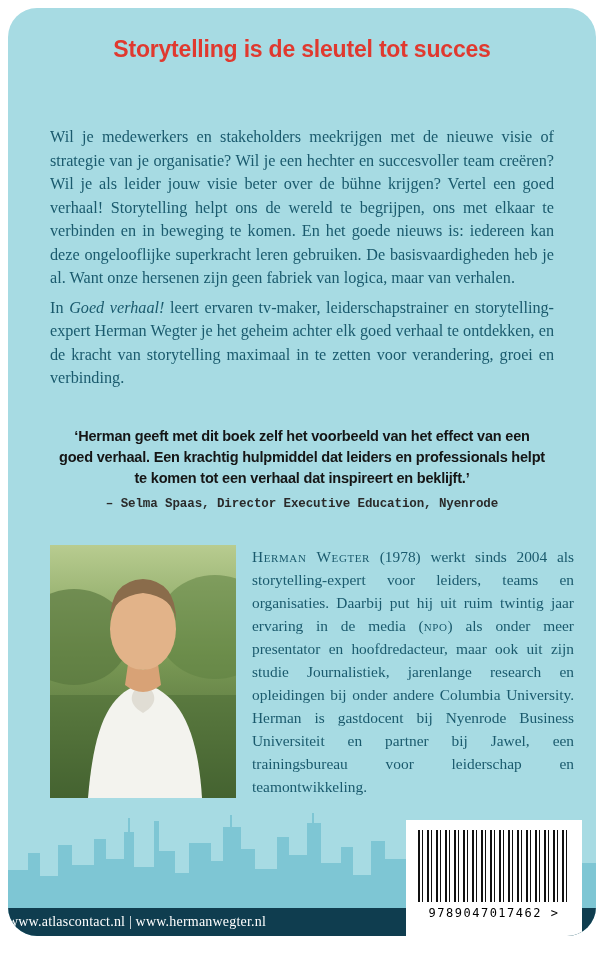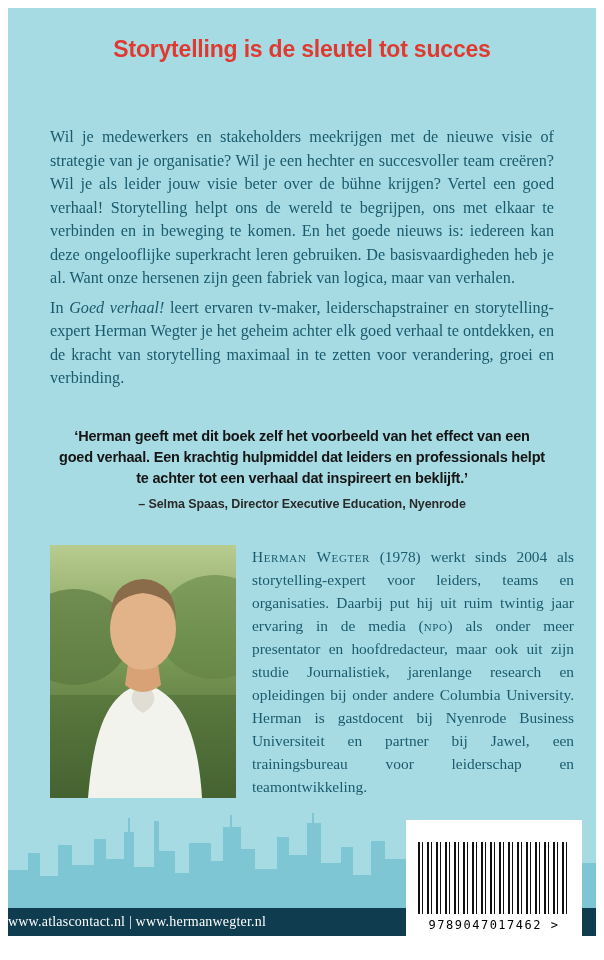--- a/index.html
+++ b/index.html
@@ -11,20 +11,21 @@
     background: #ffffff;
     overflow: hidden;
     font-family: "Liberation Serif", serif;
   }
   .cover {
     position: absolute;
     left: 8px; top: 8px;
     width: 588px; height: 928px;
     background: #a7dbe3;
     overflow: hidden;
+    border-radius: 29px;
   }
   .title {
     position: absolute;
     top: 26px; left: 0; right: 0;
     text-align: center;
     font-family: "Liberation Sans", sans-serif;
     font-weight: 700;
     font-size: 23px;
     line-height: 31px;
     color: #e0392f;
@@ -55,20 +56,21 @@
     letter-spacing: -0.2px;
     max-width: 486px;
     margin: 0 auto;
   }
   .quote-attribution {
     margin-top: 8px;
     font-weight: 700;
     font-size: 12.5px;
     color: #2a2a2a;
     letter-spacing: -0.1px;
+    font-family: Liberation Mono, monospace;
   }
   .author-section {
     position: absolute;
     top: 537px; left: 42px; right: 22px;
     display: flex;
     gap: 16px;
   }
   .author-photo {
     flex: none;
     width: 186px; height: 253px;
@@ -107,21 +109,20 @@
   }
   .barcode-box {
     position: absolute;
     right: 14px; bottom: 0;
     width: 176px; height: 116px;
     background: #ffffff;
     z-index: 5;
     display: flex;
     flex-direction: column;
     padding: 10px 12px 4px 12px;
-    justify-content: flex-end;
   }
   .barcode-bars {
     height: 72px;
     background-image: repeating-linear-gradient(90deg,
       #111 0 2px, #fff 2px 4px,
       #111 4px 5px, #fff 5px 9px,
       #111 9px 11px, #fff 11px 13px,
       #111 13px 14px, #fff 14px 18px);
   }
   .barcode-number {
@@ -143,21 +144,21 @@
     <div class="title">
       <div>Storytelling is de sleutel tot succes</div>
     </div>
 
     <div class="body-text">
       <p>Wil je medewerkers en stakeholders meekrijgen met de nieuwe visie of strategie van je organisatie? Wil je een hechter en succesvoller team creëren? Wil je als leider jouw visie beter over de bühne krijgen? Vertel een goed verhaal! Storytelling helpt ons de wereld te begrijpen, ons met elkaar te verbinden en in beweging te komen. En het goede nieuws is: iedereen kan deze ongelooflijke superkracht leren gebruiken. De basisvaardigheden heb je al. Want onze hersenen zijn geen fabriek van logica, maar van verhalen.</p>
       <p><span>In </span><em>Goed verhaal!</em><span> leert ervaren tv-maker, leiderschapstrainer en storytelling-expert Herman Wegter je het geheim achter elk goed verhaal te ontdekken, en de kracht van storytelling maximaal in te zetten voor verandering, groei en verbinding.</span></p>
     </div>
 
     <div class="quote-block">
-      <div class="quote-text">‘Herman geeft met dit boek zelf het voorbeeld van het effect van een goed verhaal. Een krachtig hulpmiddel dat leiders en professionals helpt te achter tot een verhaal dat inspireert en beklijft.’</div>
+      <div class="quote-text">‘Herman geeft met dit boek zelf het voorbeeld van het effect van een goed verhaal. Een krachtig hulpmiddel dat leiders en professionals helpt te komen tot een verhaal dat inspireert en beklijft.’</div>
       <div class="quote-attribution">– Selma Spaas, Director Executive Education, Nyenrode</div>
     </div>
 
     <div class="author-section">
       <div class="author-photo">
         <svg viewBox="0 0 186 253" preserveAspectRatio="none" aria-hidden="true">
           <defs>
             <linearGradient id="photoBg" x1="0" y1="0" x2="0" y2="1">
               <stop offset="0" stop-color="#b8cc90"></stop>
               <stop offset="0.42" stop-color="#7d9c57"></stop>

